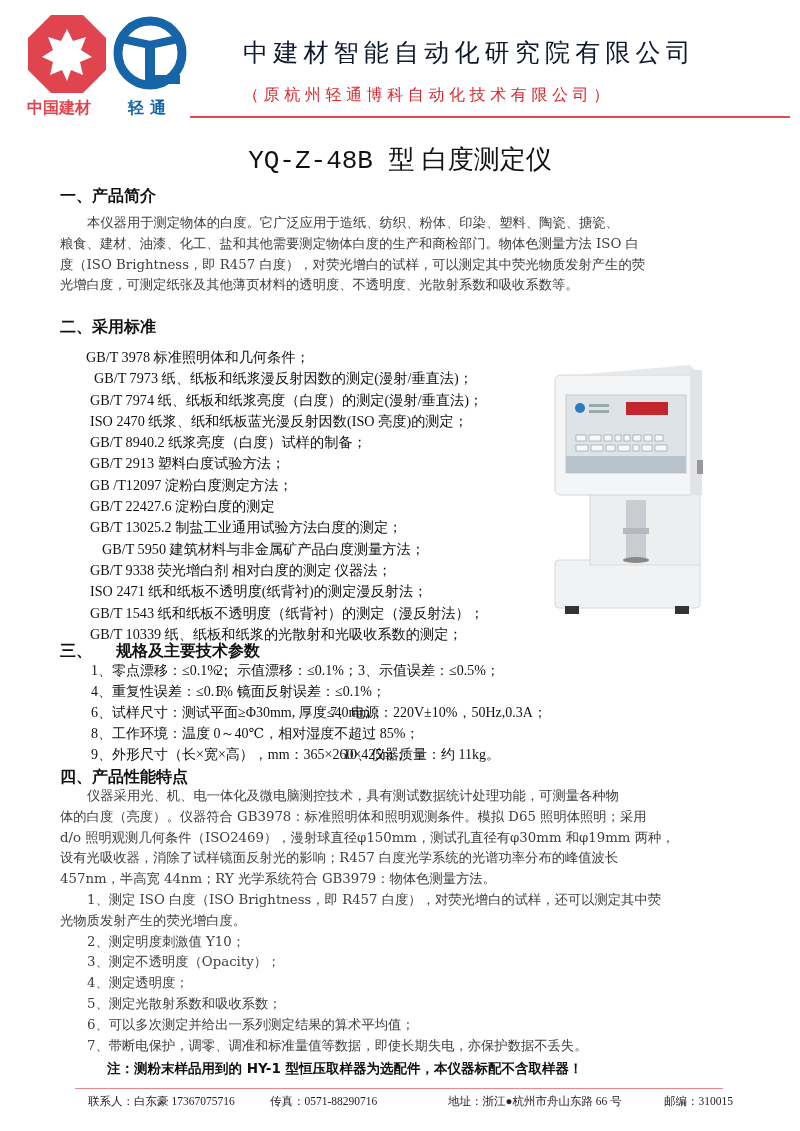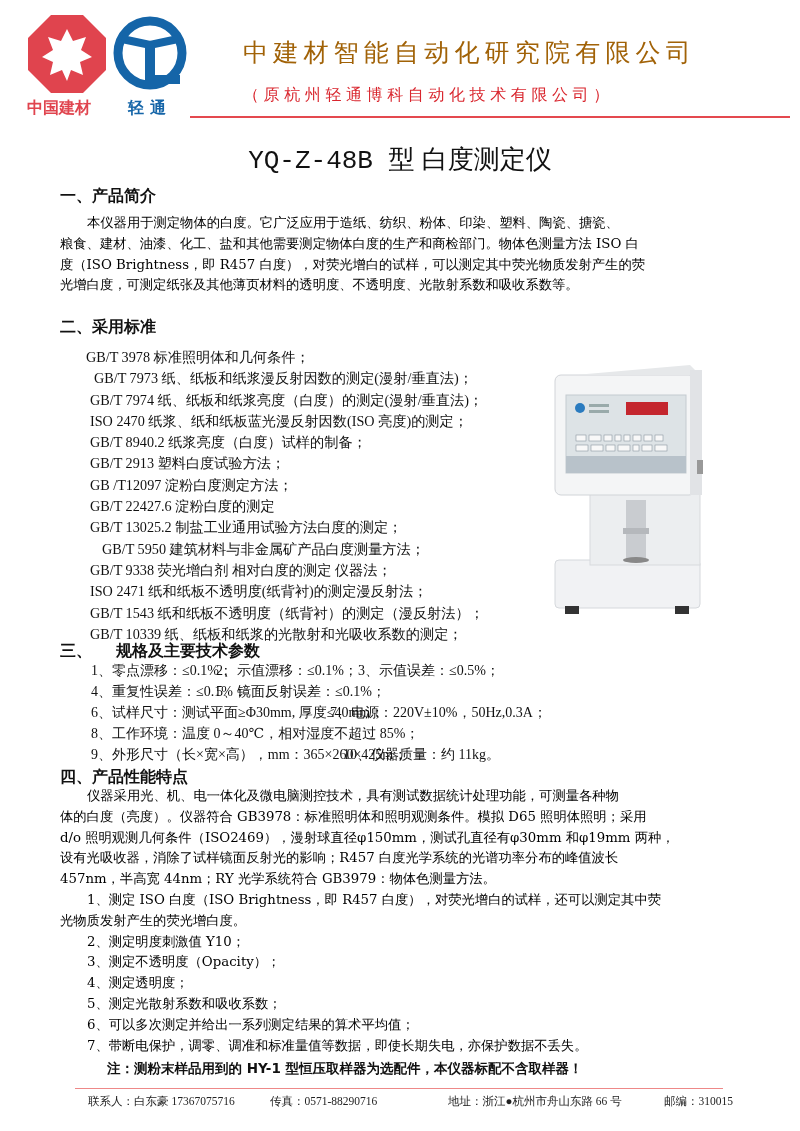--- a/index.html
+++ b/index.html
@@ -6,28 +6,28 @@
   body { width:800px; height:1131px; position:relative; overflow:hidden;
          font-family:"DejaVu Serif","Liberation Serif",serif; color:#1a1a1a; }
   .abs { position:absolute; }
   
   #logo-cnbm { left:28px; top:15px; width:78px; height:78px; }
   #logo-qt { left:112px; top:15px; width:76px; height:78px; }
   #cnbm-text { left:27px; top:98px; font-family:"DejaVu Sans","Liberation Sans",sans-serif; font-weight:bold;
                font-size:16px; color:#e0444e; letter-spacing:0px; }
   #qt-text { left:128px; top:98px; font-family:"DejaVu Sans","Liberation Sans",sans-serif; font-weight:bold;
              font-size:16px; color:#1565a8; letter-spacing:6px; }
-  #company-name { left:243px; top:36px; font-size:25px; color:#a16207; letter-spacing:5.2px; font-family:"DejaVu Sans","Liberation Sans",sans-serif; font-weight:normal;text-align:right; }
+  #company-name { left:243px; top:36px; font-size:25px; color:#0f172a; letter-spacing:5.2px; font-family:"DejaVu Sans","Liberation Sans",sans-serif; font-weight:normal;text-align:right; }
   #company-former { left:243px; top:85px; font-size:16px; color:#d9262e; letter-spacing:4.6px; font-family:"DejaVu Sans","Liberation Sans",sans-serif; }
   #header-rule { left:190px; top:116px; width:600px; height:2px; background:#e4494f; }
   
   #doc-title { left:0; width:800px; top:142px; text-align:center; font-size:26px; font-family:"Liberation Mono","DejaVu Sans Mono",monospace; color:#111; }
   #doc-title .cn { font-family:Liberation Sans, sans-serif; }
   .h2 { font-family:"DejaVu Sans","Liberation Sans",sans-serif; font-weight:bold; font-size:16px; color:#111; }
-  .body { font-size:13.3px; line-height:20.8px; color:#000000; }
+  .body { font-size:13.3px; line-height:20.8px; color:#404040; }
   .std { font-family:"Liberation Serif","DejaVu Serif",serif; font-size:14.2px; line-height:21.3px; color:#111; white-space:nowrap; }
   .spec { font-family:"Liberation Serif","DejaVu Serif",serif; font-size:14px; line-height:20.8px; color:#111; white-space:nowrap; }
   .note { font-family:"DejaVu Sans","Liberation Sans",sans-serif; font-weight:bold; font-size:13.5px; color:#111; }
   #footer-rule { left:75px; top:1088px; width:648px; height:1px; background:#e88; }
   .foot { font-family:"Liberation Serif","DejaVu Serif",serif; font-size:11.5px; color:#222; top:1094px; white-space:nowrap; }
   
   #instrument { left:540px; top:360px; width:170px; height:265px; }
 </style>
 </head>
 <body>

